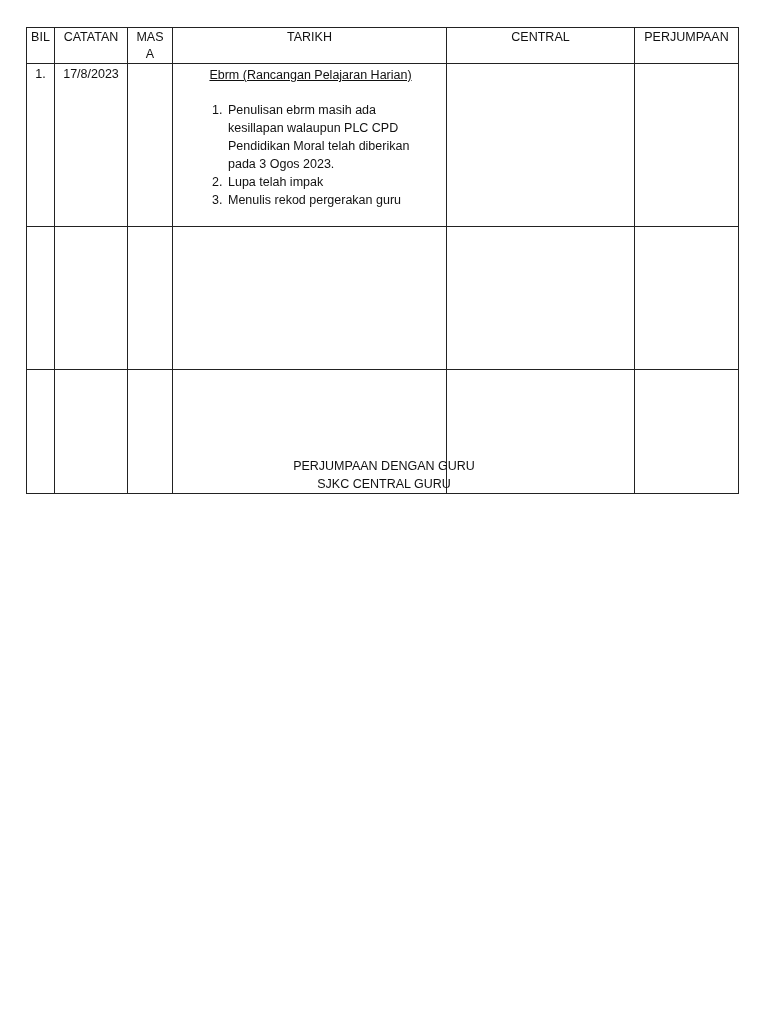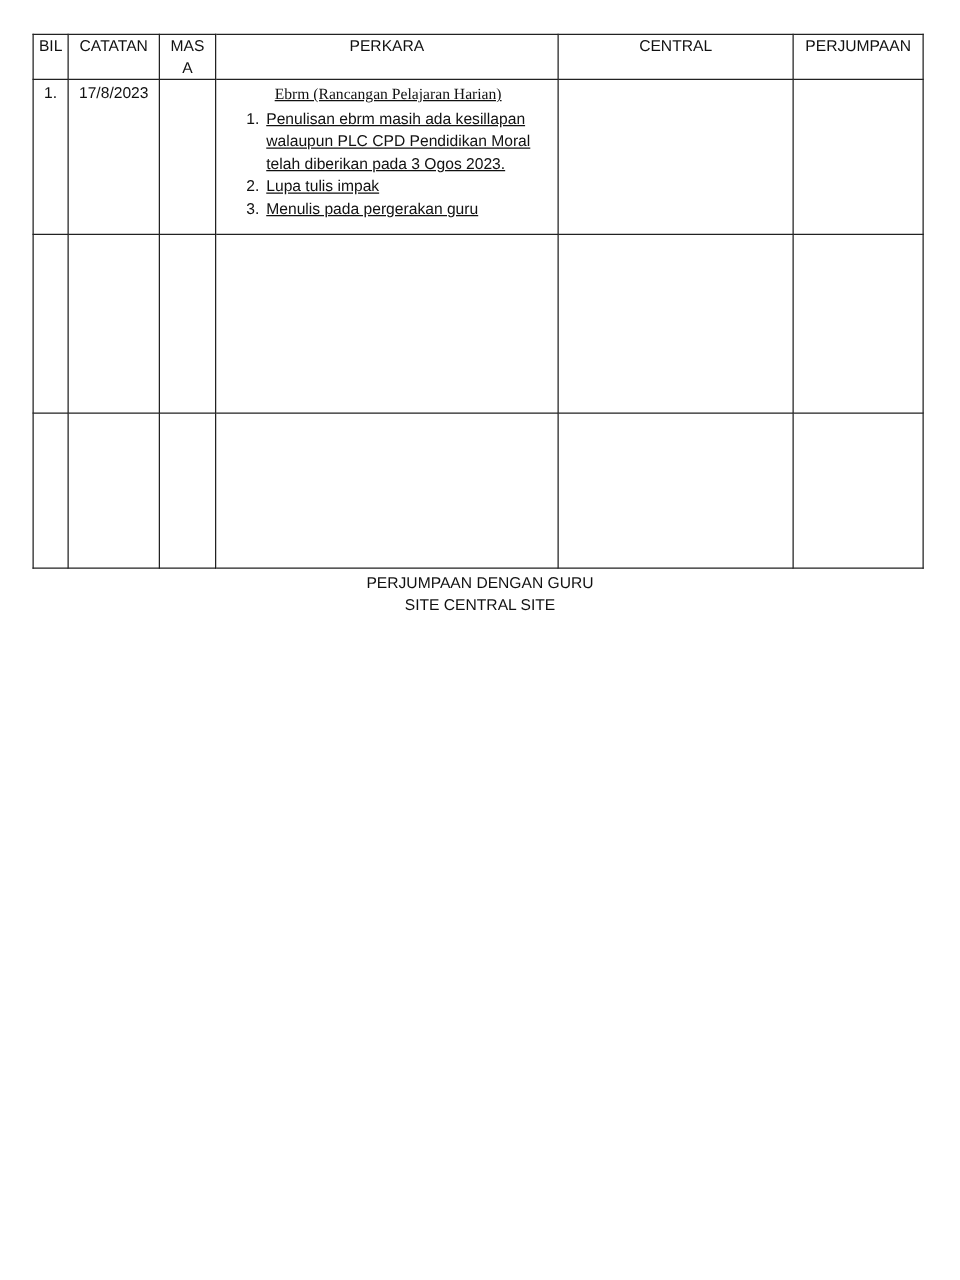--- a/index.html
+++ b/index.html
@@ -8,56 +8,56 @@
   .tbl { position: absolute; left: 26px; top: 27px; border-collapse: collapse;
          table-layout: fixed; width: 712px; font-size: 12.5px; }
   .tbl td, .tbl th { border: 1px solid #222; vertical-align: top; padding: 0; }
   .tbl th { font-weight: normal; text-align: center; line-height: 17px; padding-top: 1px; }
   .hdr { height: 34px; }
   .r1 { height: 124px; }
   .r2 { height: 143px; }
   .r3 { height: 124px; }
   .c-center { text-align: center; padding-top: 2px !important; line-height: 17px; }
   .perkara { padding: 2px 4px 0 6px !important; line-height: 18px; }
-  .perkara .title { text-align: center; text-decoration: underline; font-family: Liberation Serif, serif; }
-  .perkara ol { margin: 2px; padding-left: 30px; text-decoration: underline; }
+  .perkara .title { text-align: center; text-decoration: underline; }
+  .perkara ol { margin: 17px; padding-left: 30px; }
   .perkara li { padding-left: 2px; }
   .footer { position: absolute; left: 0; width: 768px; text-align: center; font-size: 12.5px; line-height: 18px; }
 </style>
 </head>
 <body>
 
 <table class="tbl">
   <colgroup>
     <col style="width:28px">
       <col style="width:73px">
       <col style="width:45px">
     <col style="width:274px">
       <col style="width:188px">
       <col style="width:104px">
   </colgroup>
   <tbody>
       <tr class="hdr">
     <th>BIL</th>
     <th>CATATAN</th>
     <th><span>MAS</span><br><span>A</span></th>
-    <th>PERKARA</th>
+    <th>TARIKH</th>
     <th>CENTRAL</th>
     <th>PERJUMPAAN</th>
   </tr>
   <tr class="r1">
     <td class="c-center">1.</td>
     <td class="c-center">17/8/2023</td>
     <td></td>
     <td class="perkara">
       <div class="title">Ebrm (Rancangan Pelajaran Harian)</div>
       <ol>
         <li>Penulisan ebrm masih ada kesillapan walaupun PLC CPD Pendidikan Moral telah diberikan pada 3 Ogos 2023.</li>
-        <li>Lupa tulis impak</li>
-        <li>Menulis pada pergerakan guru</li>
+        <li>Lupa telah impak</li>
+        <li>Menulis rekod pergerakan guru</li>
       </ol>
     </td>
     <td></td>
     <td></td>
   </tr>
   <tr class="r2">
     <td></td>
     <td></td>
     <td></td>
     <td></td>
@@ -69,13 +69,13 @@
     <td></td>
     <td></td>
     <td></td>
     <td></td>
     <td></td>
   </tr>
 </tbody>
   </table>
 
 <div class="footer" style="top:457px;">PERJUMPAAN DENGAN GURU</div>
-<div class="footer" style="top:475px;">SITE CENTRAL SITE</div>
+<div class="footer" style="top:475px;">SJKC CENTRAL GURU</div>
 
 </body></html>

